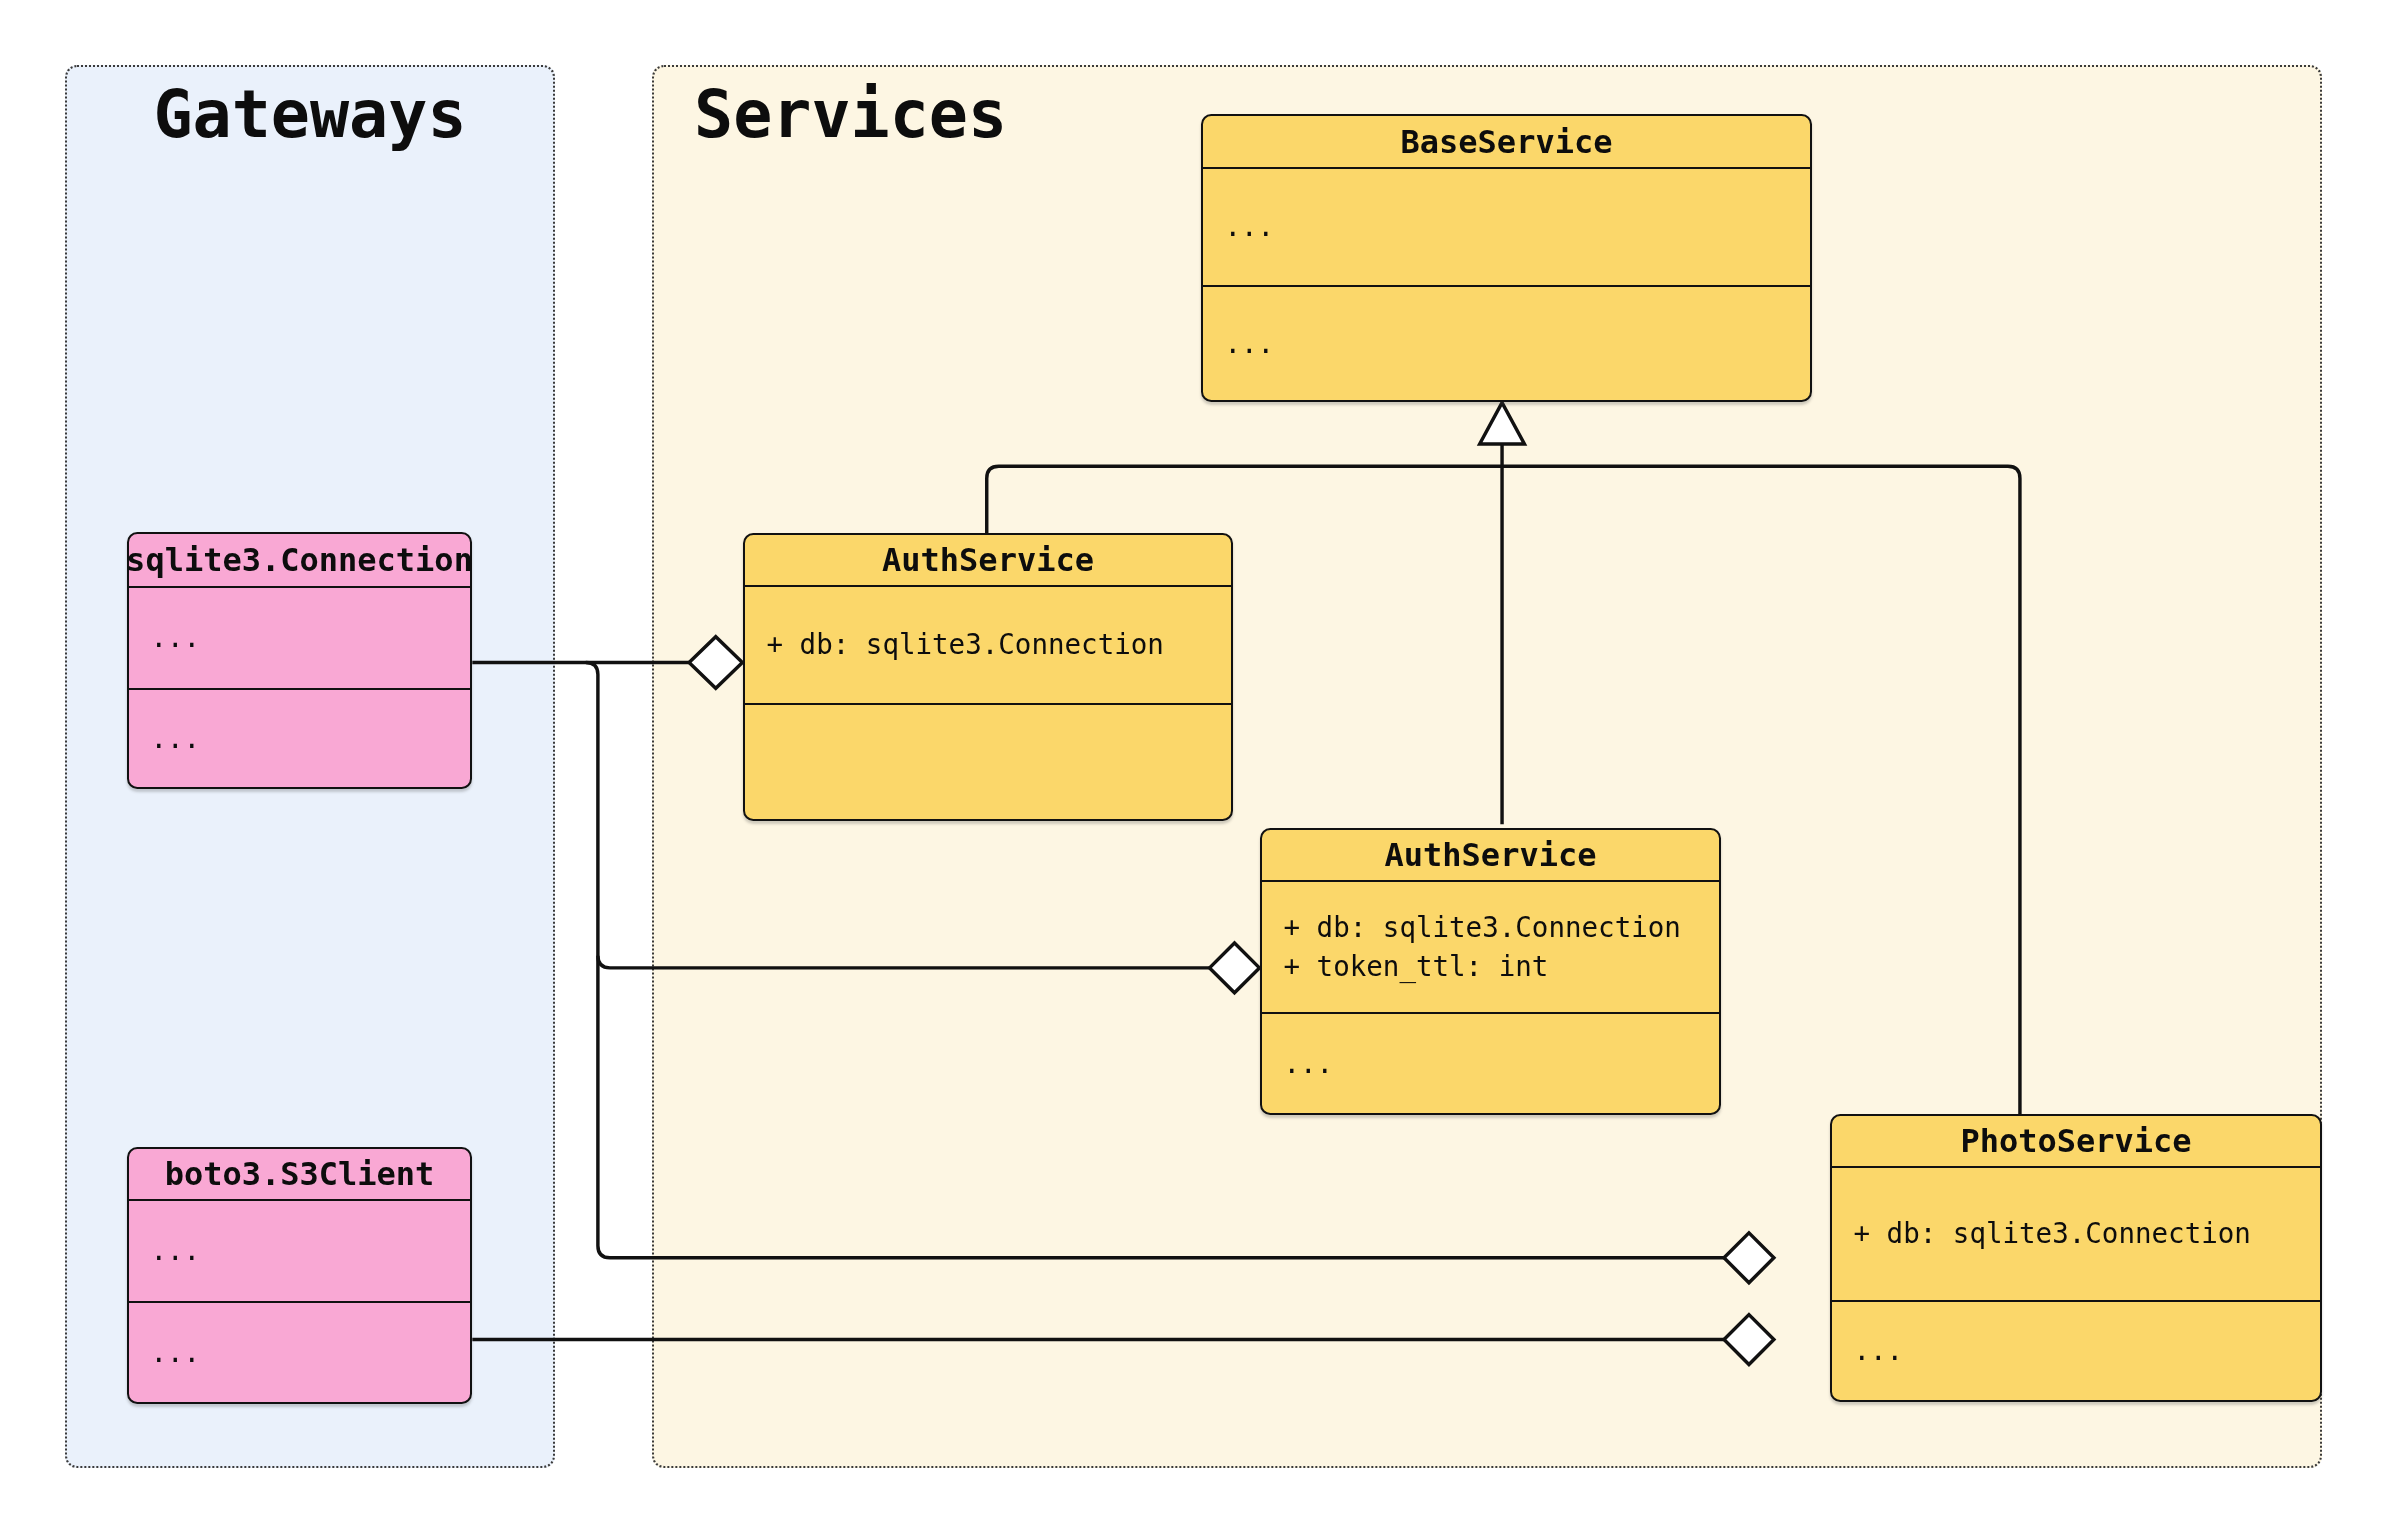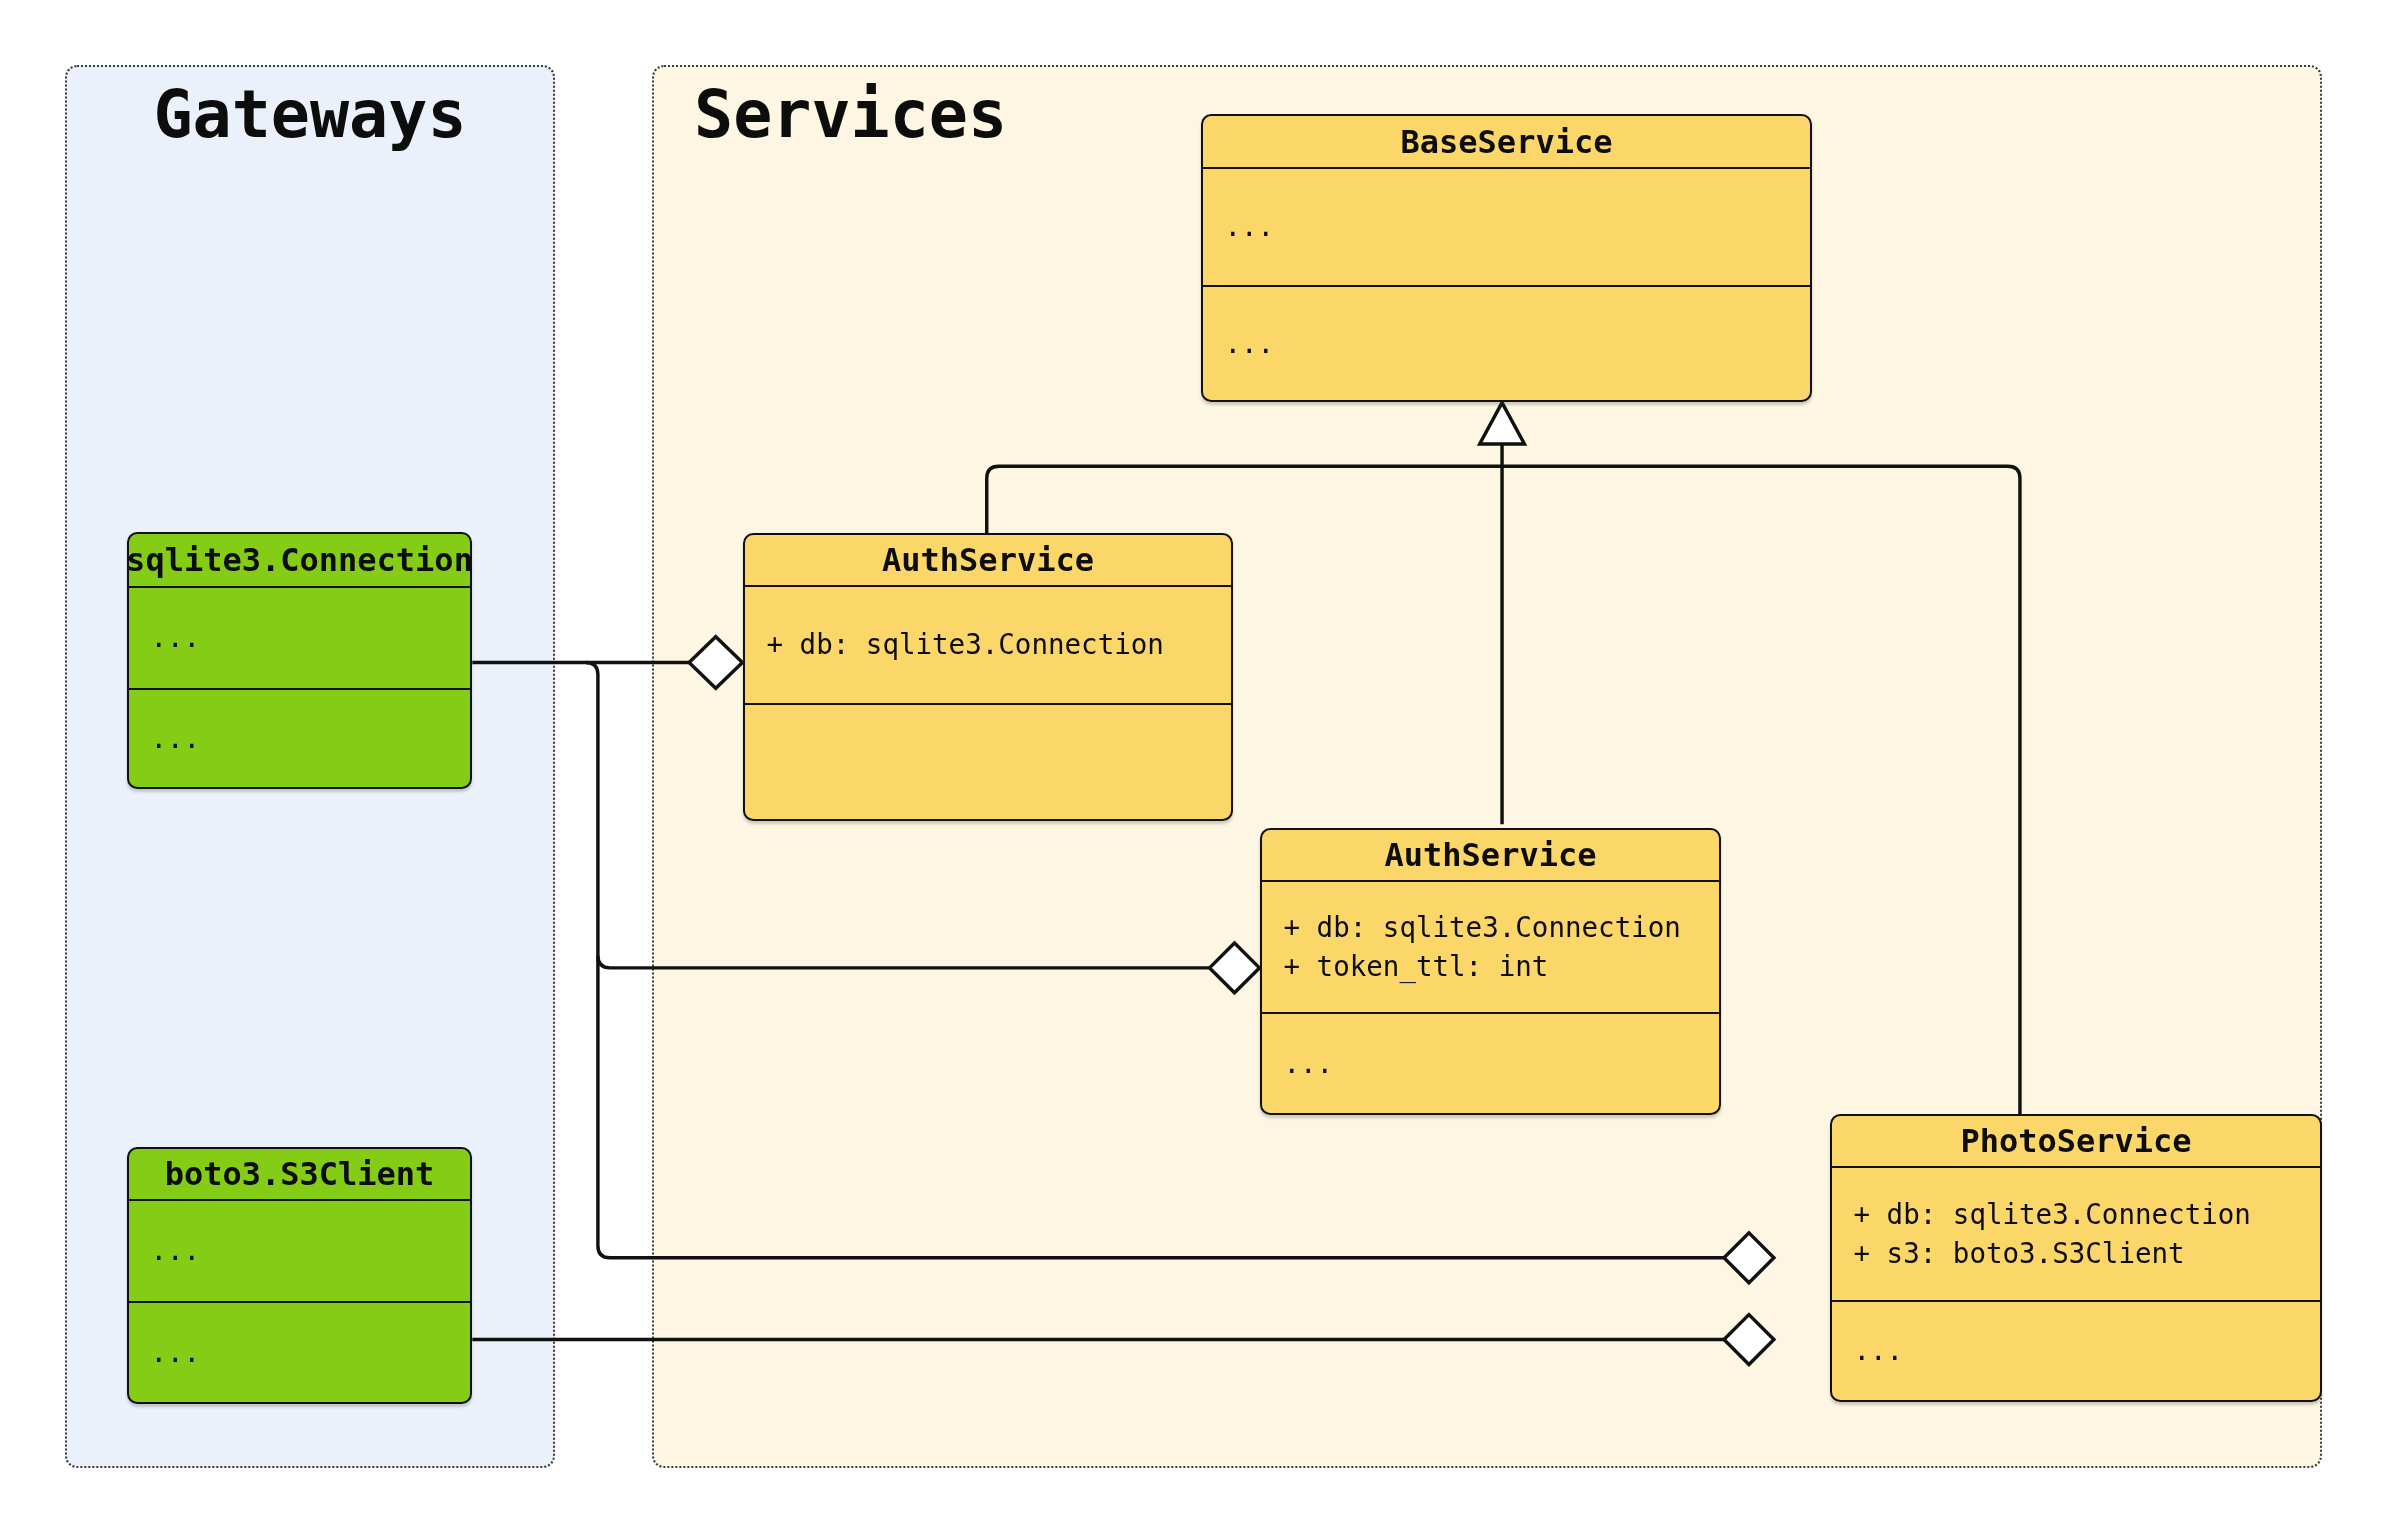--- a/index.html
+++ b/index.html
@@ -23,21 +23,21 @@
   .shape{stroke:#111;stroke-width:4;fill:#ffffff;}
 
   
   .uml-class{
     position:absolute;z-index:3;box-sizing:border-box;
     border:2.6px solid #111;border-radius:10.3px;
     display:flex;flex-direction:column;
     box-shadow:0 2.6px 2.6px rgba(70,70,70,.25);
   }
   .fill-yellow{background:#FBD76A;}
-  .fill-blue{background:#84cc16;}
+  .fill-blue{background:#f9a8d4;}
   .uml-title{
     box-sizing:border-box;border-bottom:2.6px solid #111;
     display:flex;align-items:center;justify-content:center;
     font-weight:700;font-size:32px;white-space:nowrap;
   }
   .uml-attrs{
     box-sizing:border-box;border-bottom:2.6px solid #111;
     display:flex;flex-direction:column;justify-content:center;
     padding-left:21.5px;font-size:27.5px;line-height:1.42;white-space:pre;
   }
@@ -130,21 +130,20 @@
     </div>
     <div class="uml-methods">
       <div>...</div>
     </div>
   </div>
 
   <div class="uml-class fill-yellow" style="left:1830px;top:1114px;width:492px;height:288px">
     <div class="uml-title" style="height:52px">PhotoService</div>
     <div class="uml-attrs" style="height:134px">
       <div>+ db: sqlite3.Connection</div>
-      <div>+ s3: boto3.S3Client</div>
     </div>
     <div class="uml-methods">
       <div>...</div>
     </div>
   </div>
 
 </div>
 
 
 </body></html>

